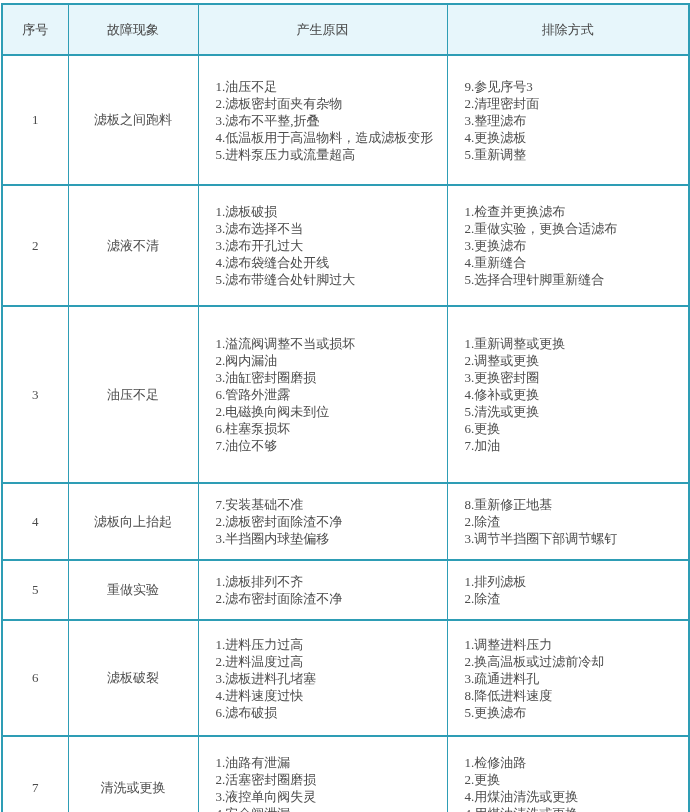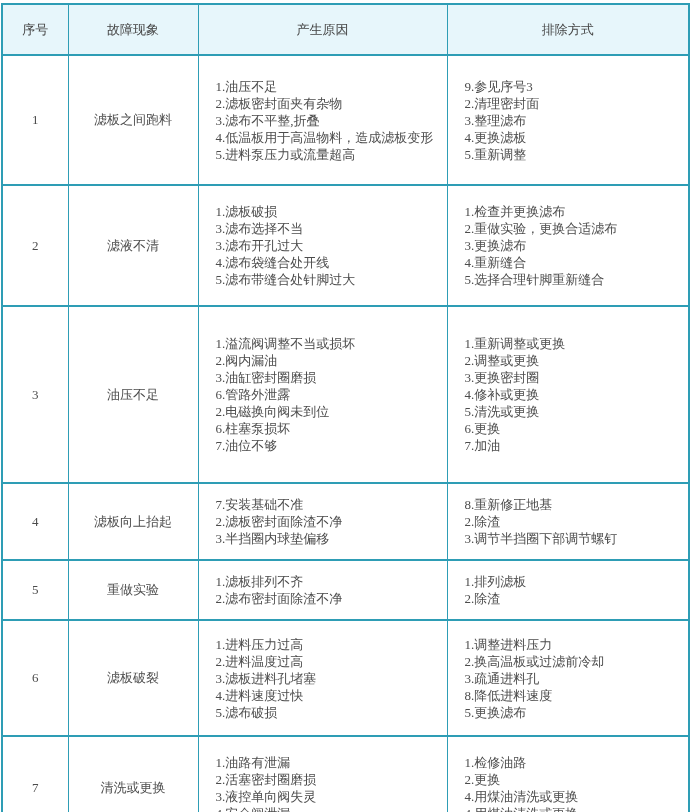--- a/index.html
+++ b/index.html
@@ -189,21 +189,21 @@
       </tr>
       <tr>
         <td class="center-cell">6</td>
         <td class="center-cell">滤板破裂</td>
         <td>
           <div class="cell-list">
             <div class="cell-item">1.进料压力过高</div>
             <div class="cell-item">2.进料温度过高</div>
             <div class="cell-item">3.滤板进料孔堵塞</div>
             <div class="cell-item">4.进料速度过快</div>
-            <div class="cell-item">5.滤布破损</div>
+            <div class="cell-item">6.滤布破损</div>
           </div>
         </td>
         <td>
           <div class="cell-list">
             <div class="cell-item">1.调整进料压力</div>
             <div class="cell-item">2.换高温板或过滤前冷却</div>
             <div class="cell-item">3.疏通进料孔</div>
             <div class="cell-item">8.降低进料速度</div>
             <div class="cell-item">5.更换滤布</div>
           </div>

